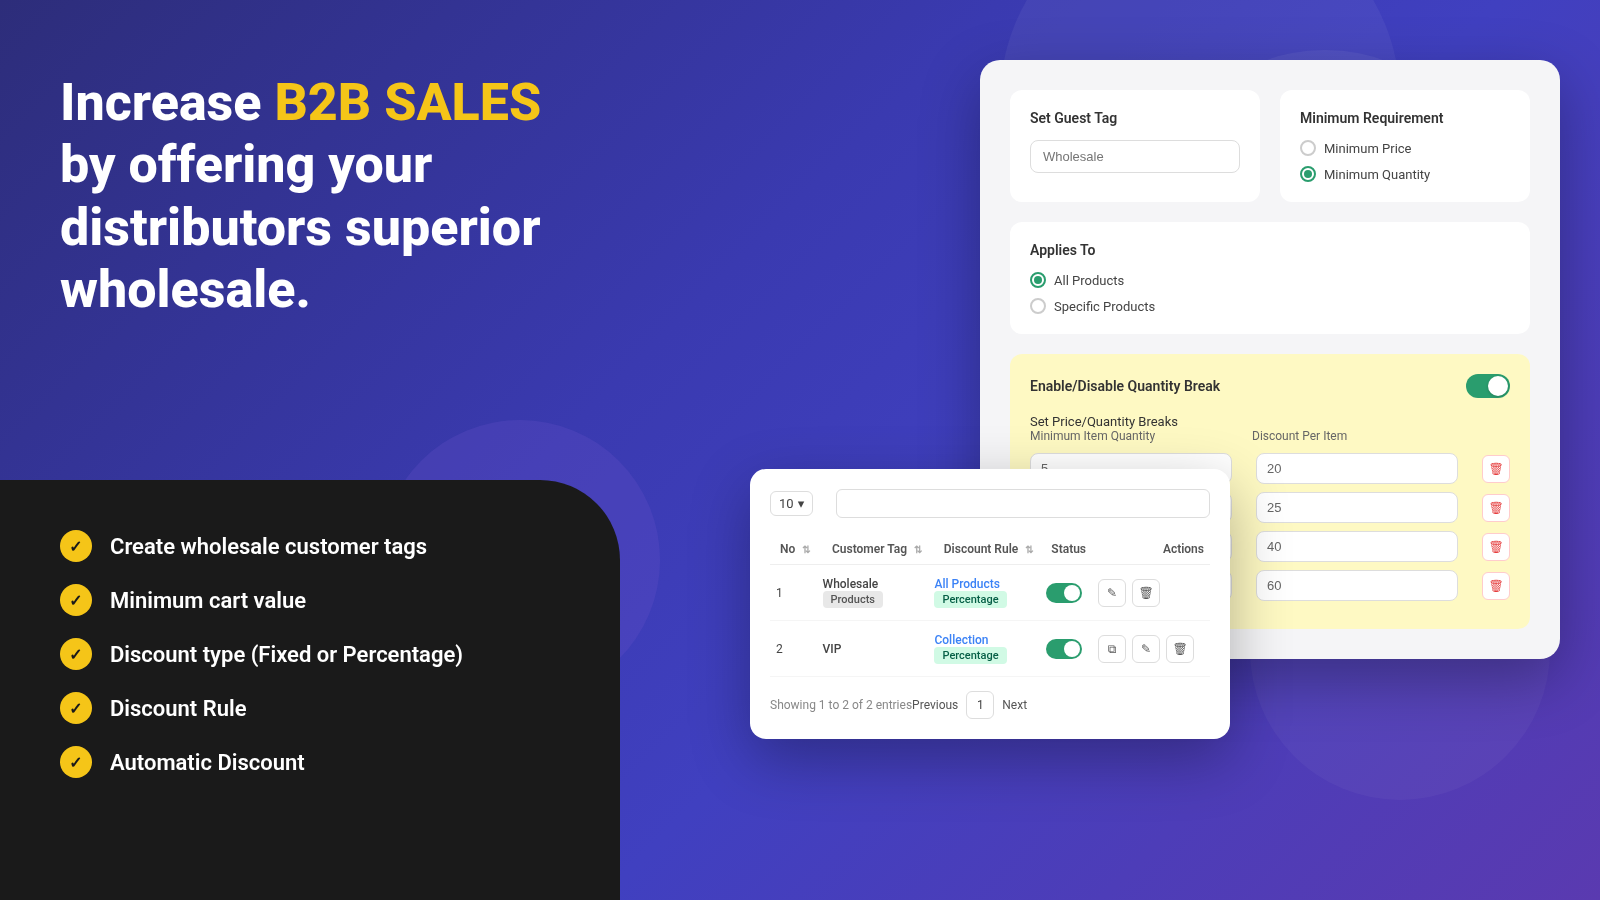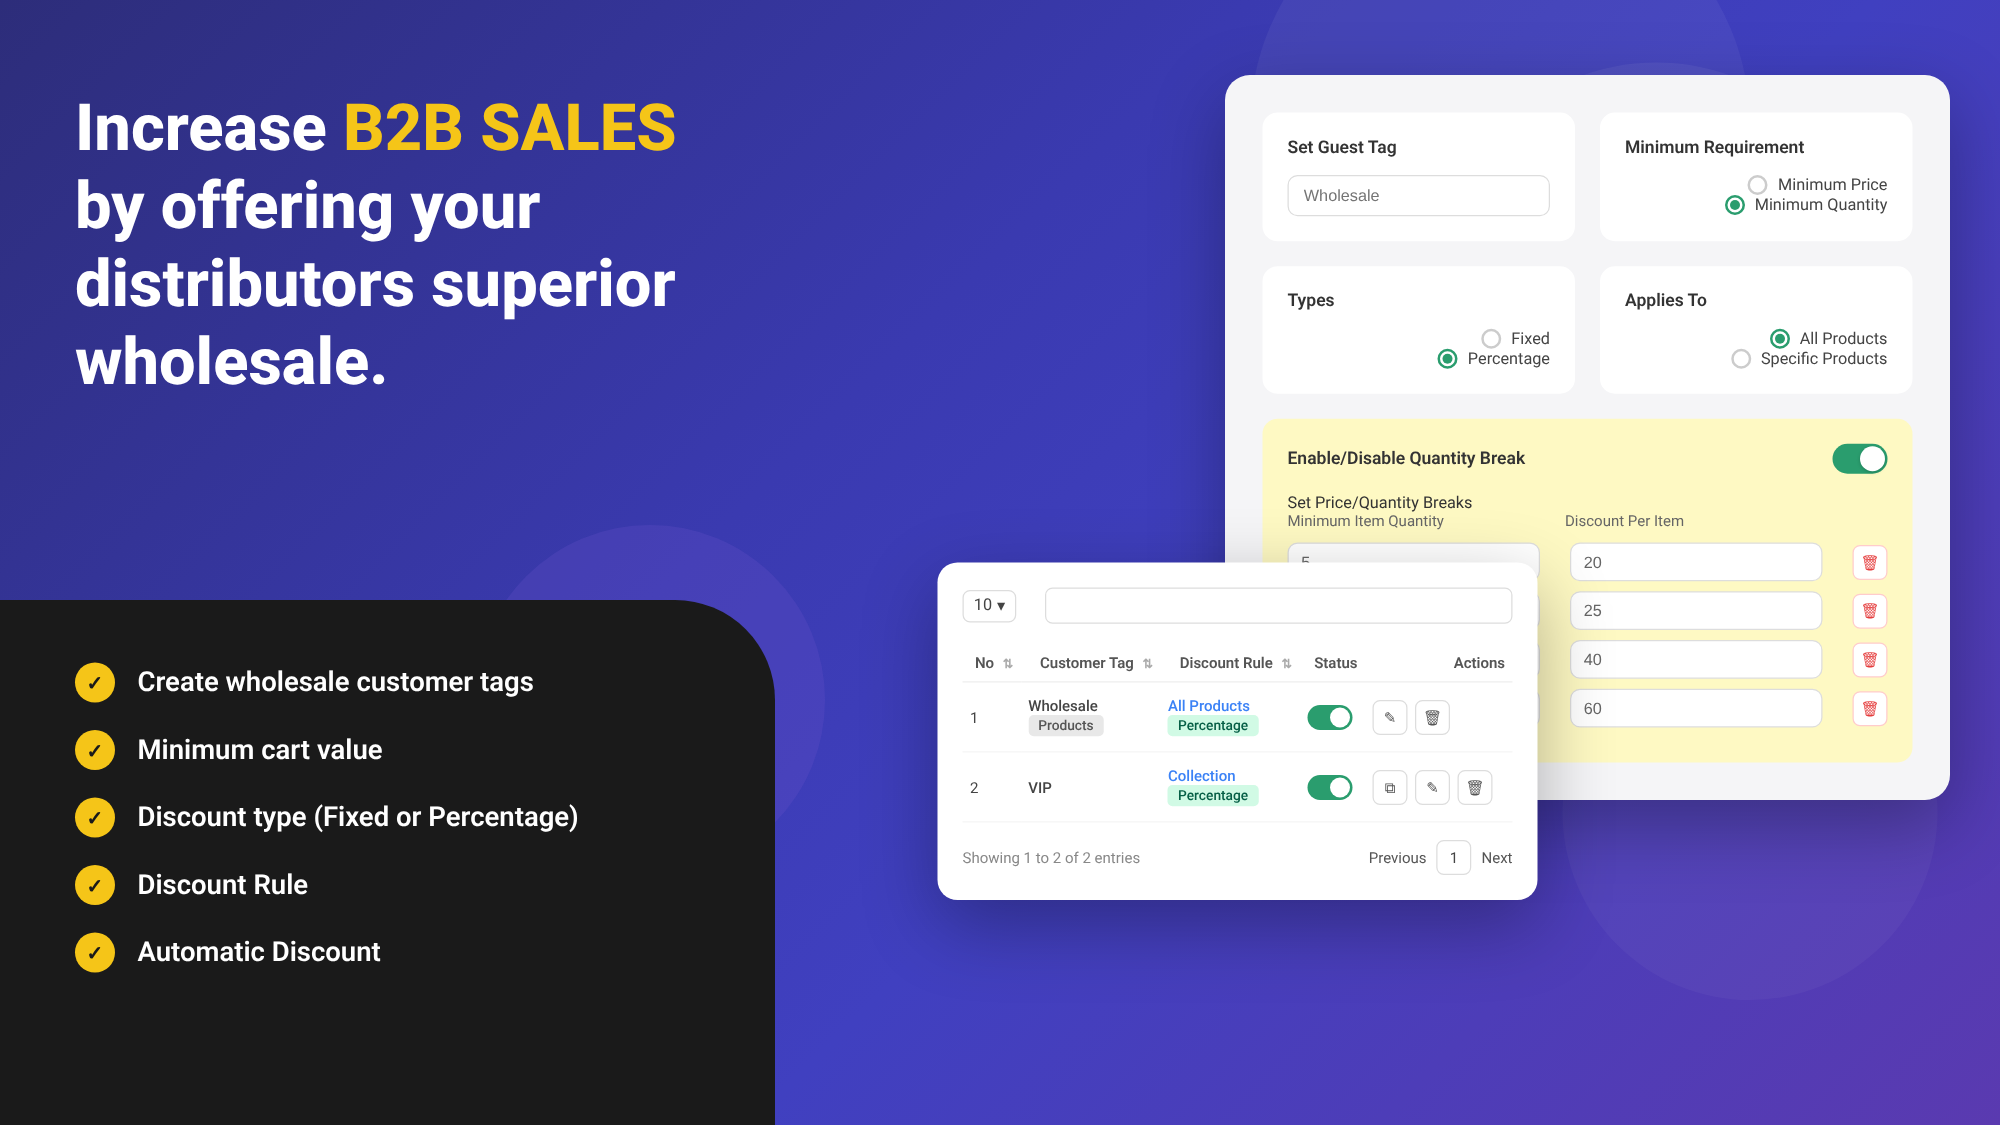--- a/index.html
+++ b/index.html
@@ -155,21 +155,21 @@
       border: 1px solid #ddd;
       border-radius: 8px;
       font-size: 13px;
       color: #999;
       outline: none;
     }
 
     .radio-group {
       display: flex;
       flex-direction: column;
-      align-items: flex-end;
+      gap: 10px;
     }
 
     .radio-item {
       display: flex;
       align-items: center;
       gap: 8px;
       font-size: 13px;
       color: #444;
     }
 
@@ -416,21 +416,20 @@
       justify-content: center;
       font-size: 12px;
       color: #555;
       cursor: pointer;
       background: white;
     }
 
     .table-footer {
       display: flex;
       align-items: center;
-      justify-content: space-between;
       margin-top: 14px;
     }
 
     .showing-text {
       font-size: 12px;
       color: #888;
     }
 
     .pagination {
       display: flex;
@@ -520,33 +519,20 @@
             <label class="radio-item">
               <div class="radio-circle selected"></div>
               <span>Minimum Quantity</span>
             </label>
           </div>
         </div>
       </div>
 
       <div class="panel-row">
         <div class="panel-card">
-          <h3>Types</h3>
-          <div class="radio-group">
-            <label class="radio-item">
-              <div class="radio-circle"></div>
-              <span>Fixed</span>
-            </label>
-            <label class="radio-item">
-              <div class="radio-circle selected"></div>
-              <span>Percentage</span>
-            </label>
-          </div>
-        </div>
-        <div class="panel-card">
           <h3>Applies To</h3>
           <div class="radio-group">
             <label class="radio-item">
               <div class="radio-circle selected"></div>
               <span>All Products</span>
             </label>
             <label class="radio-item">
               <div class="radio-circle"></div>
               <span>Specific Products</span>
             </label>

